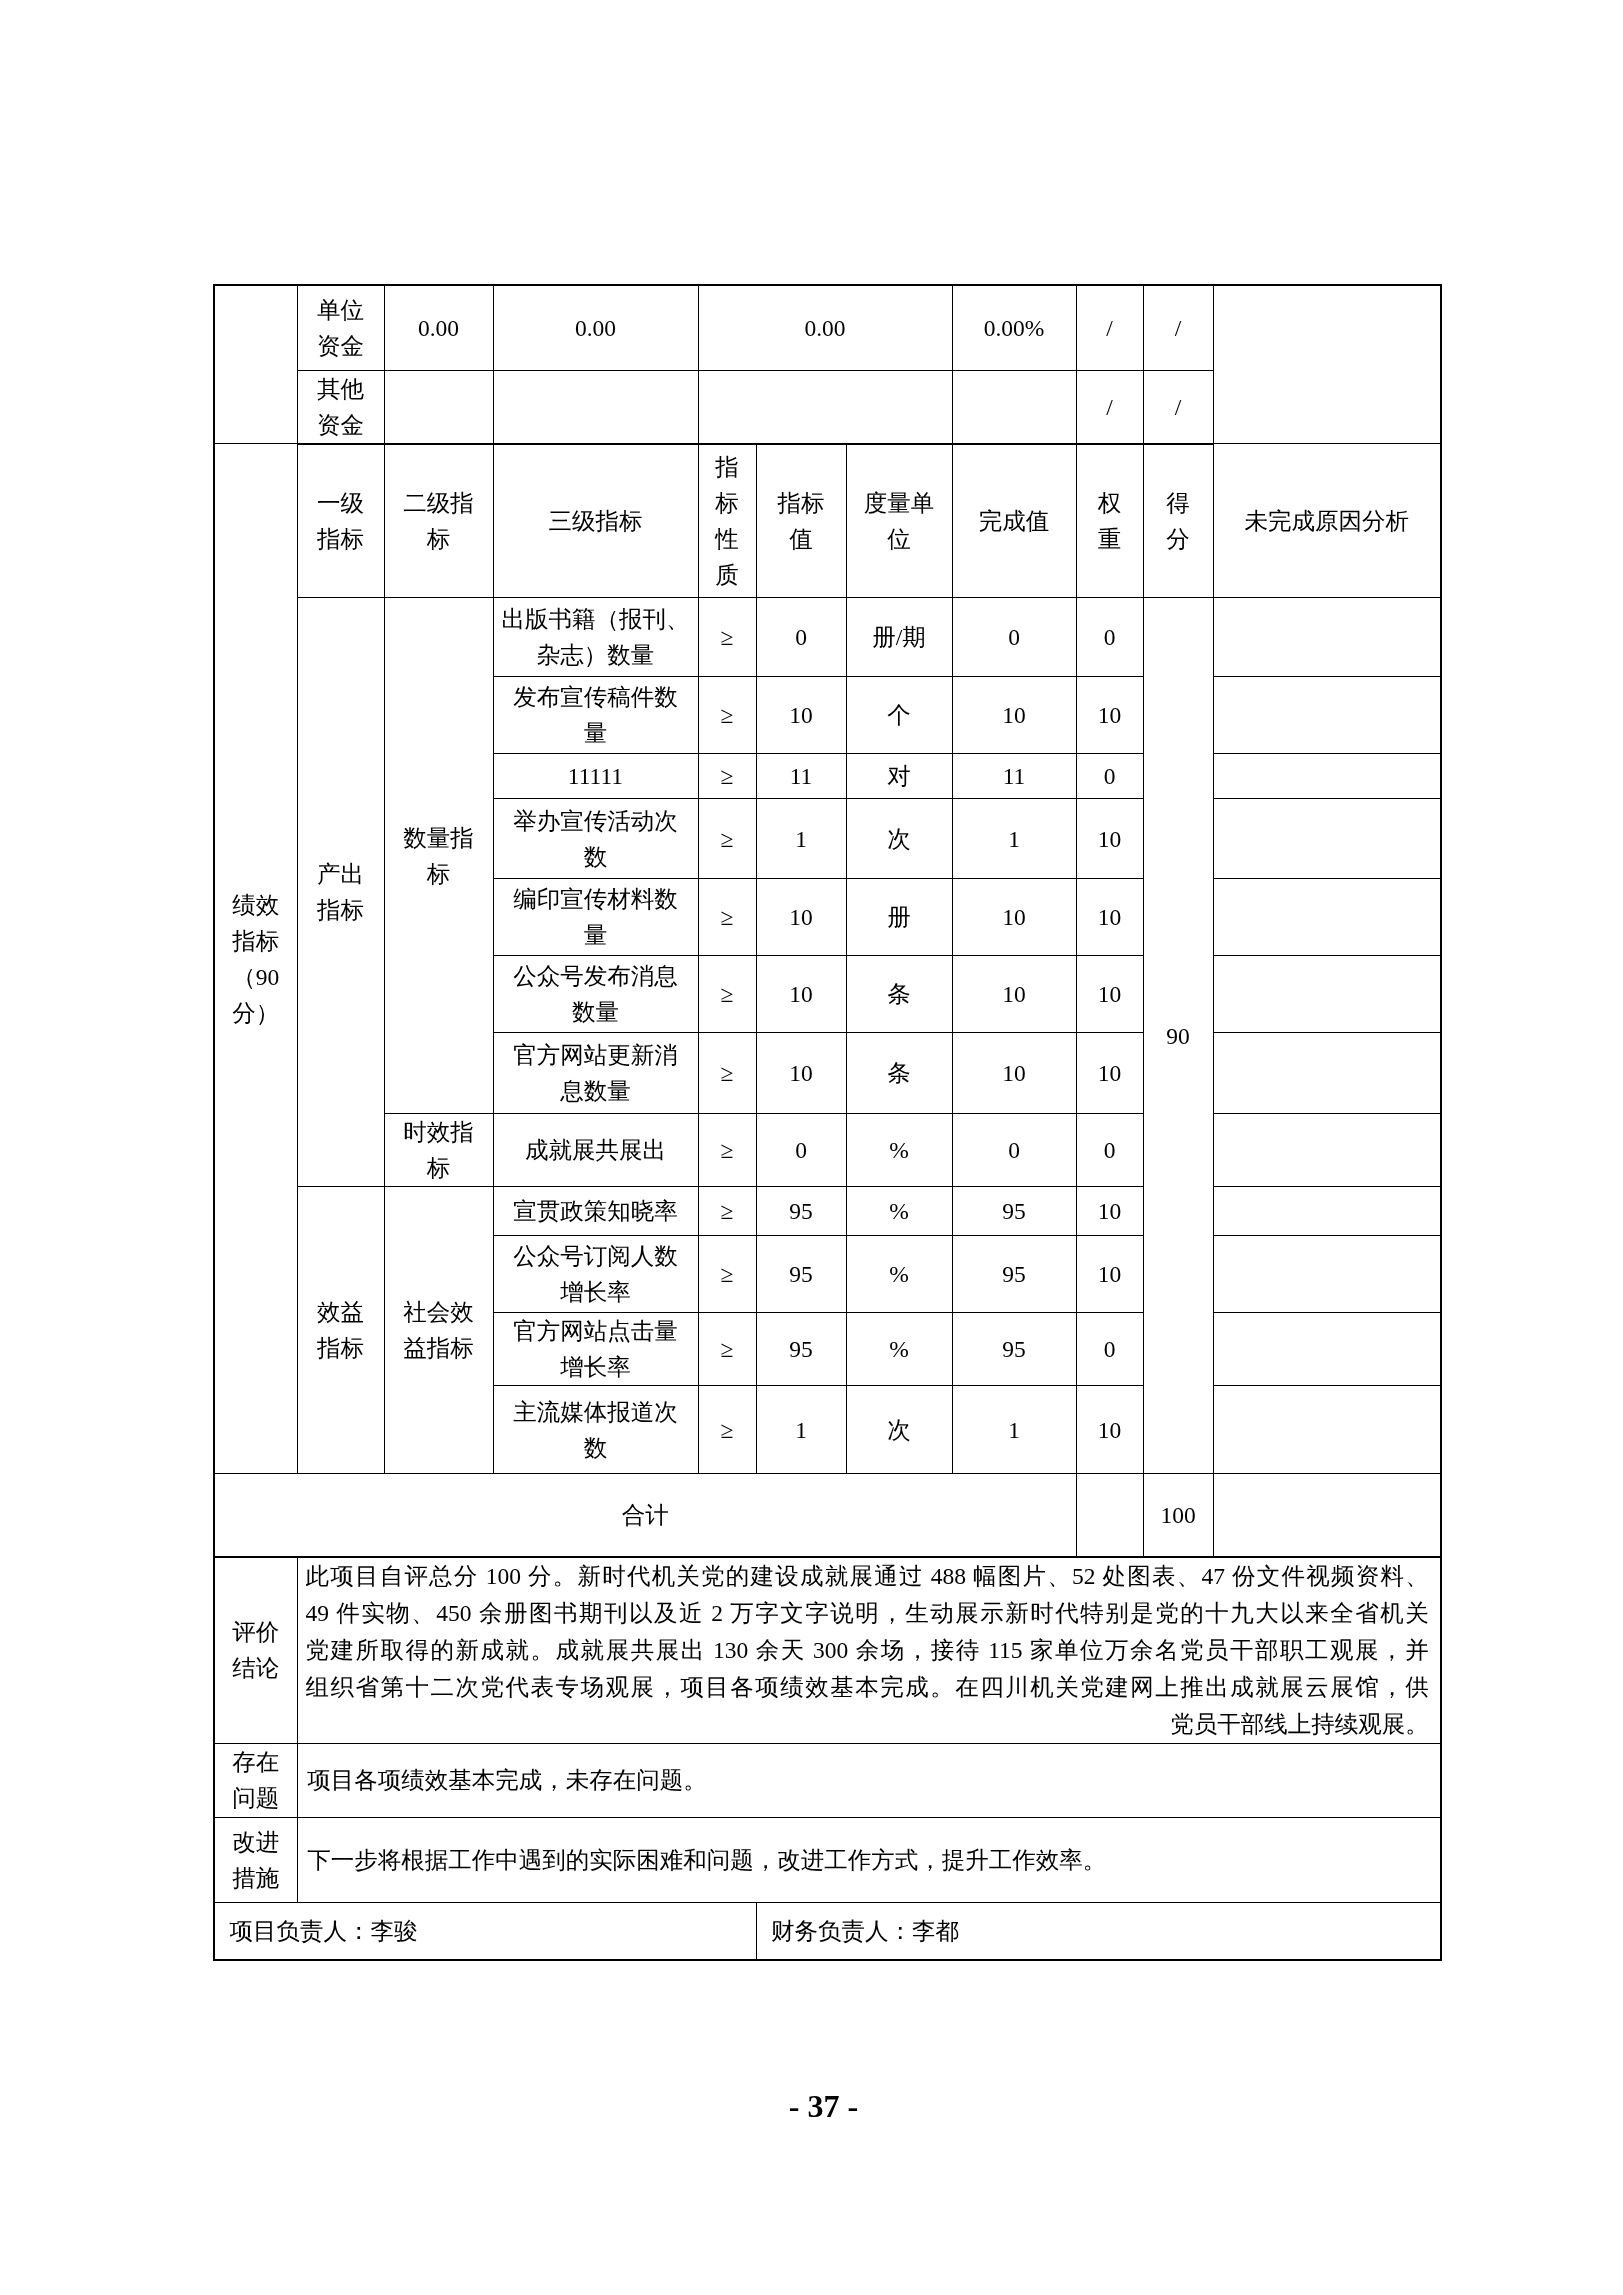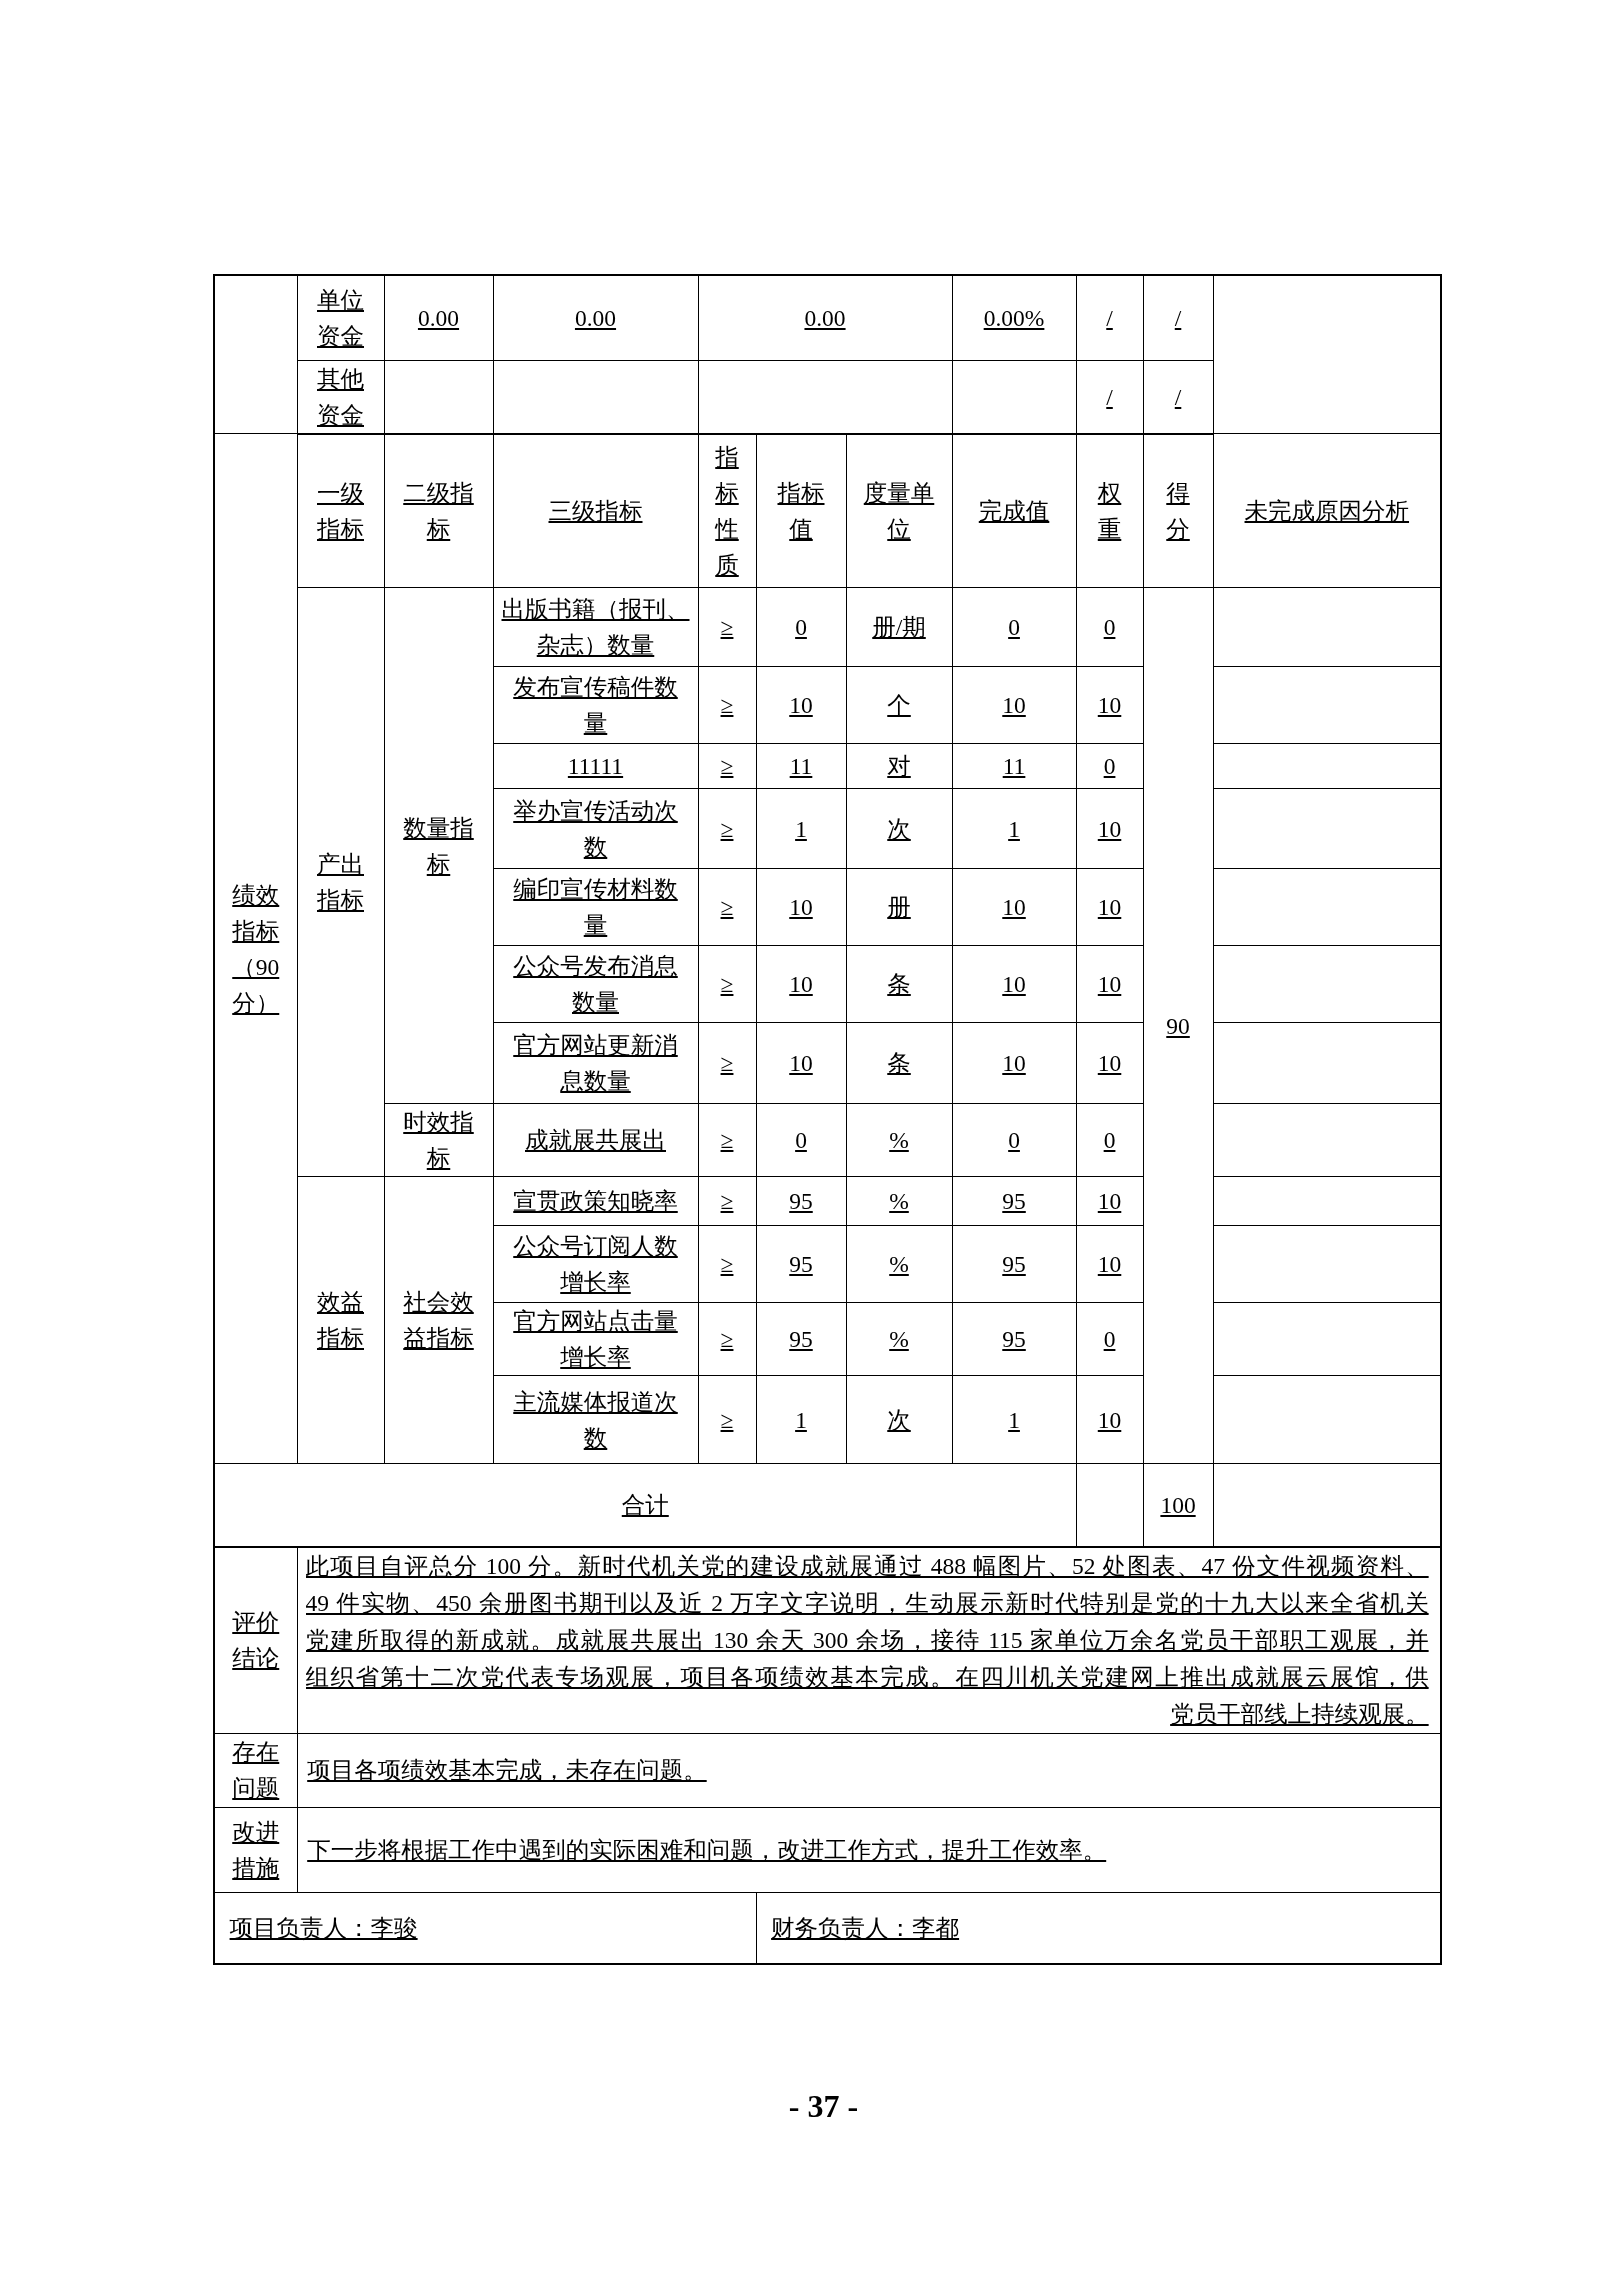--- a/index.html
+++ b/index.html
@@ -2,24 +2,23 @@
 <html style="font-size:13px"><head>
 <meta charset="utf-8">
 <style>
   html,body { margin:0; padding:0; background:#e8e8e8; }
   .page {
     position:relative; width:1623px; height:2295px; background:#ffffff;
     font-family:"Liberation Serif","DejaVu Serif",serif; color:#000;
     margin:0 auto; overflow:hidden;
   }
   table.main {
-    position:absolute; left:213px; top:274px; width:1227px;
+    position:absolute; left:213px; top:284px; width:1227px;
     border-collapse:collapse; table-layout:fixed;
     border:2.4px solid #000;
-    text-decoration:underline;
   }
   td {
     border:1.6px solid #000;
     text-align:center; vertical-align:middle;
     padding:0;
     font-size:23.5px; line-height:36px;
     white-space:pre-line;
     word-break:break-all;
   }
   tr.heavy-bottom td { border-bottom:2.4px solid #000; }
@@ -259,21 +258,21 @@
 问题</td>
   <td colspan="10" class="cell-left pad-body">项目各项绩效基本完成，未存在问题。</td>
 </tr>
 
 <tr style="height:85px">
   <td>改进
 措施</td>
   <td colspan="10" class="cell-left pad-body">下一步将根据工作中遇到的实际困难和问题，改进工作方式，提升工作效率。</td>
 </tr>
 
-<tr style="height:72px">
+<tr style="height:58px">
   <td colspan="5" class="cell-left pad-sign">项目负责人：李骏</td>
   <td colspan="6" class="cell-left pad-sign">财务负责人：李都</td>
 </tr>
 
 </tbody>
     </table>
 
 <div class="pageno">- 37 -</div>
 
 </div>

